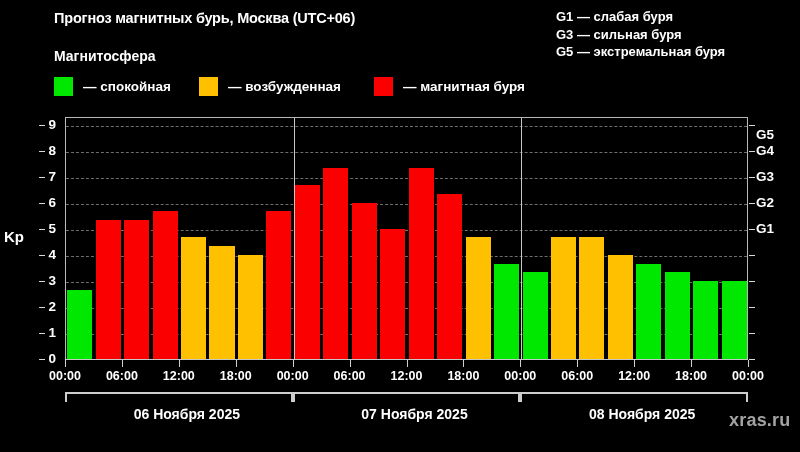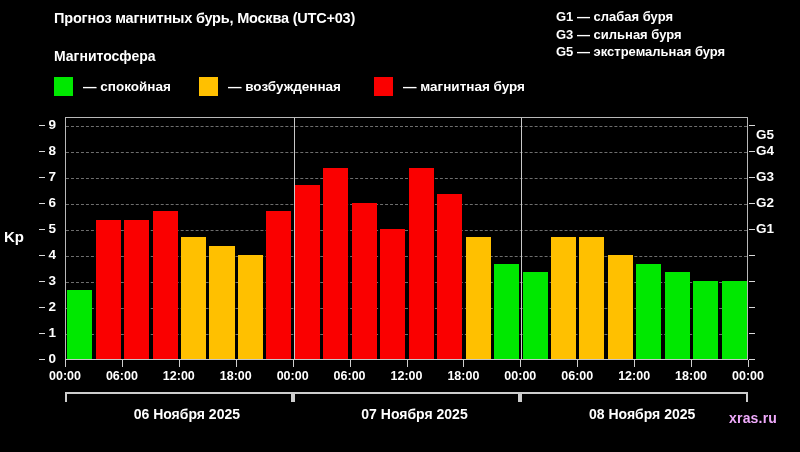--- a/index.html
+++ b/index.html
@@ -261,32 +261,32 @@
     font-weight: bold;
     transform: translateX(-50%);
     white-space: nowrap;
   }
 
   
   .watermark {
     position: absolute;
     left: 729px;
     top: 410px;
-    font-size: 14px;
-    font-weight: bold;
-    color: #f0abfc;
+    font-size: 18px;
+    font-weight: bold;
+    color: #a3a3a3;
     letter-spacing: 0.2px;
   }
 </style>
 </head>
 <body>
 
 <div class="root">
 
-  <div class="title">Прогноз магнитных бурь, Москва (UTC+03)</div>
+  <div class="title">Прогноз магнитных бурь, Москва (UTC+06)</div>
   <div class="mag-label">Магнитосфера</div>
 
   <div class="legend">
     <div class="legend-item i0">
       <span class="swatch" style="background: rgb(0, 232, 0);"></span>
       <span class="legend-text">— спокойная</span>
     </div>
     <div class="legend-item i1">
       <span class="swatch" style="background: rgb(255, 192, 0);"></span>
       <span class="legend-text">— возбужденная</span>

